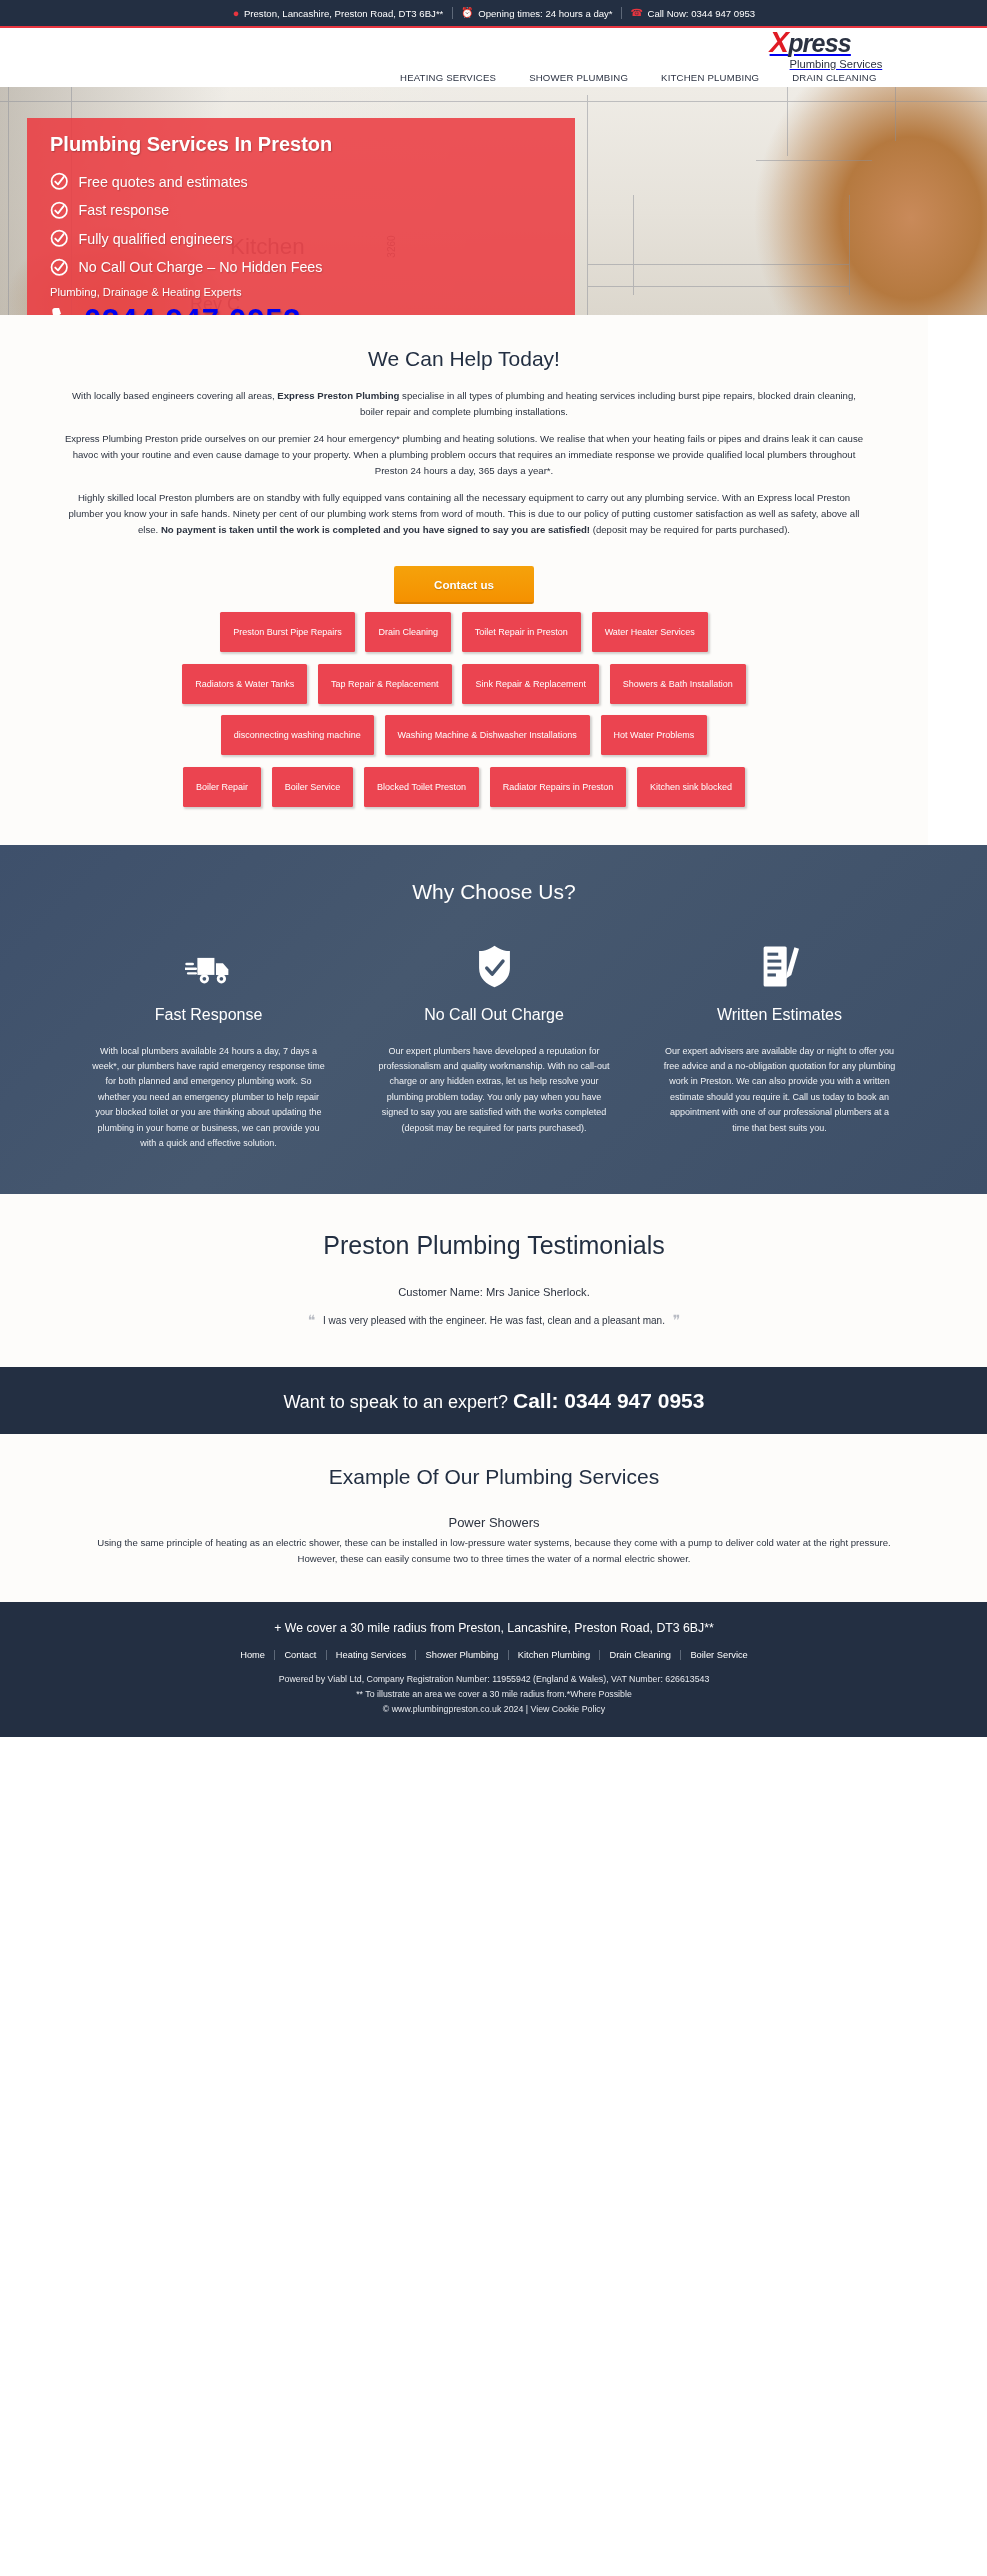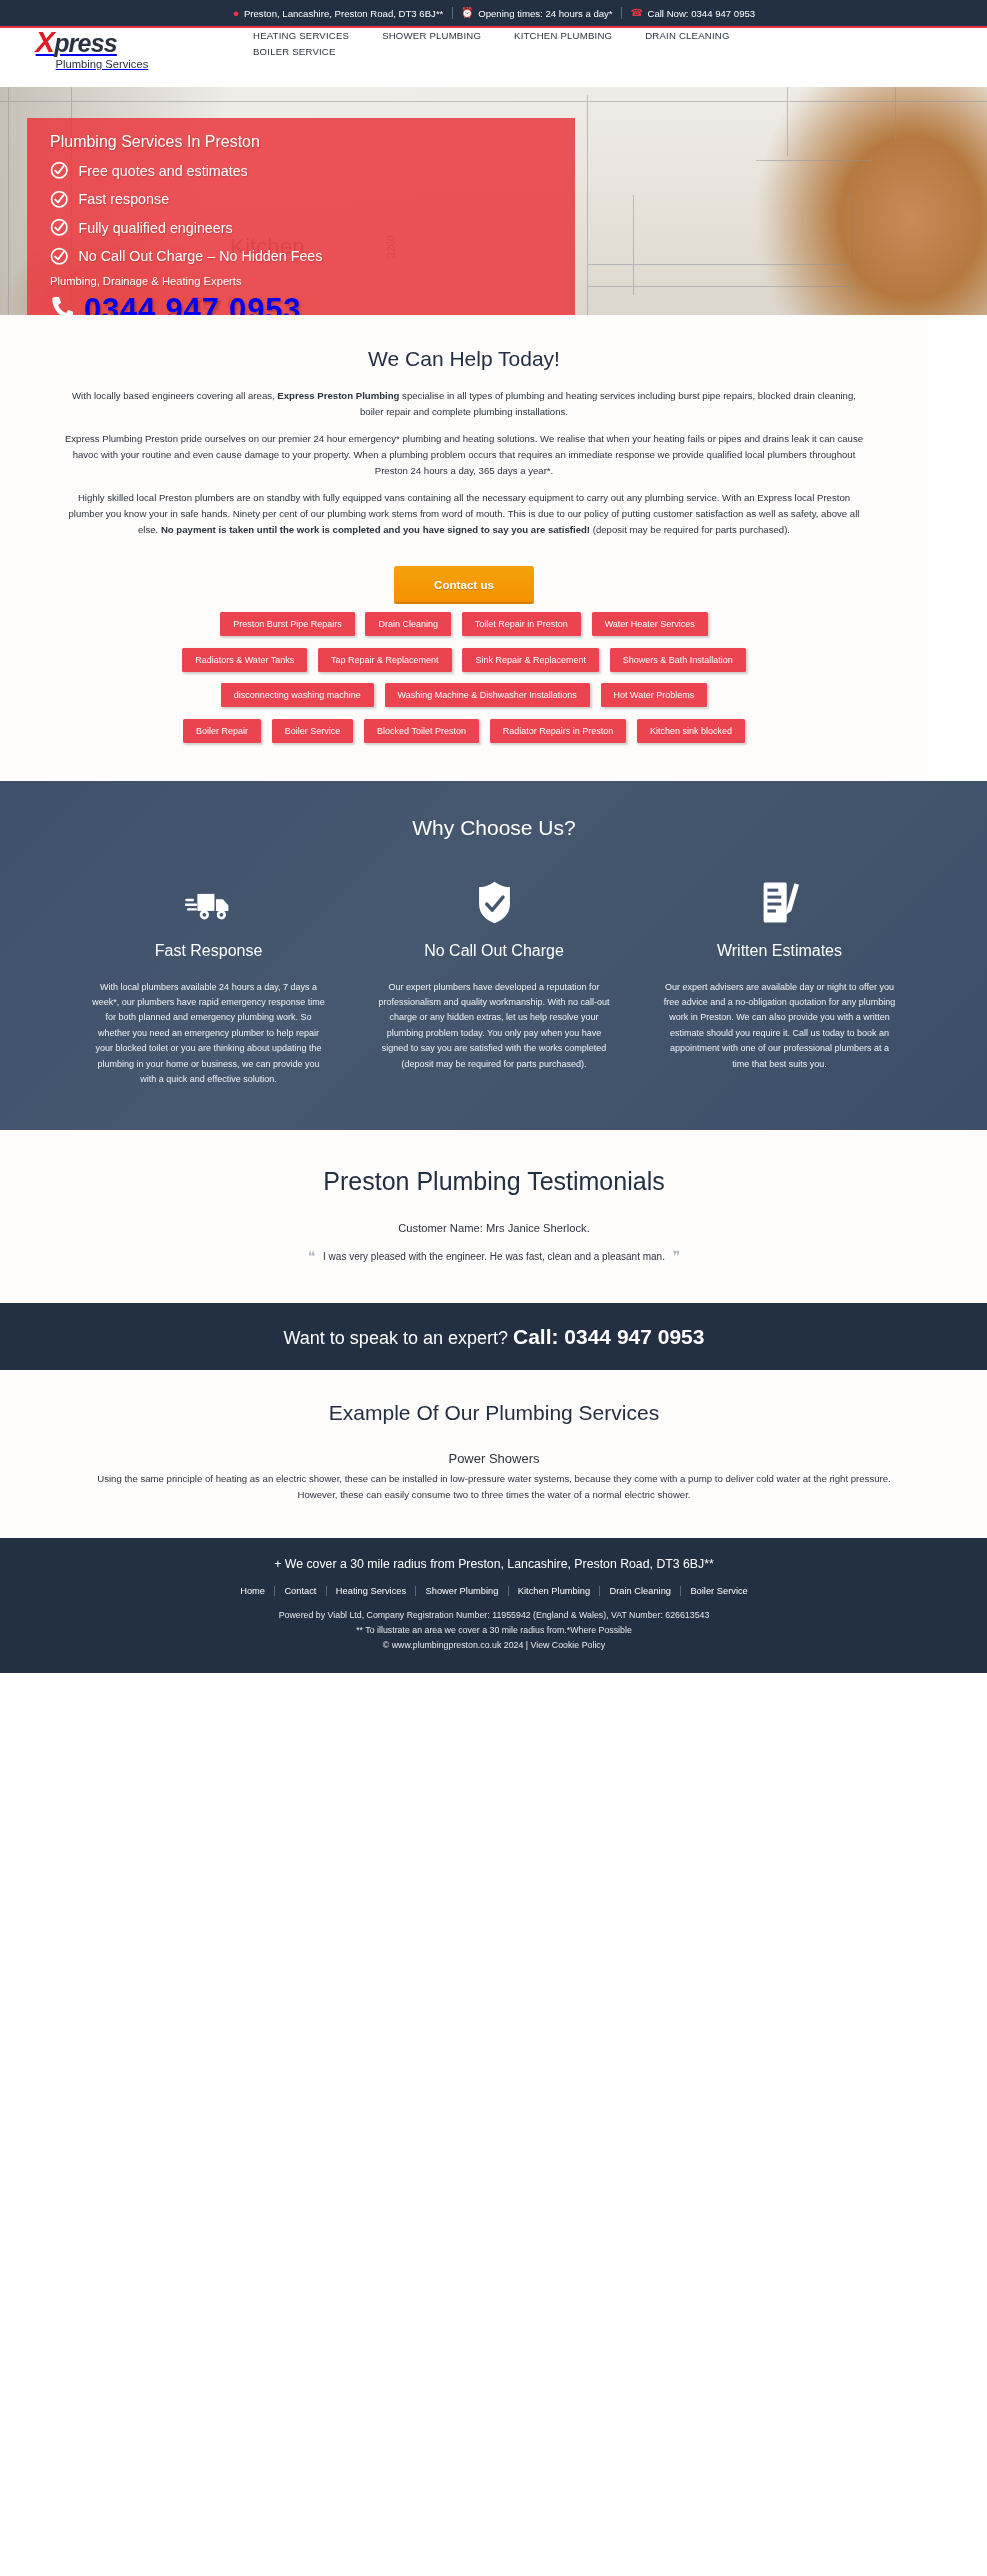--- a/index.html
+++ b/index.html
@@ -36,22 +36,23 @@
   .ico { display: inline-block; line-height: 1; }
   .ico-pin { color: #e8353f; font-size: 10.8px; }
   .ico-clock { color: #e8353f; font-size: 10px; }
   .ico-phone { color: #e8353f; font-size: 10px; }
 
   
   .header {
     height: 59px;
     background: #ffffff;
     display: flex;
-    align-items: flex-start;
-    padding: 0 31px;
+    align-items: flex-end;
+    padding: 0 46px;
+    flex-direction: column;
   }
   .logo-wrap {
     width: 177px;
     display: flex;
     flex-direction: column;
     align-items: flex-start;
     padding-left: 4.6px;
   }
   .logo-main {
     font-size: 25px;
@@ -124,23 +125,23 @@
   .hero-panel {
     position: absolute;
     left: 27px;
     top: 31px;
     width: 548px;
     background: rgba(234, 60, 66, 0.88);
     padding: 15.4px 23px 20px 23px;
     color: #fff;
   }
   .hero-title {
-    font-size: 16px;
-    font-weight: normal;
-    margin-bottom: 10px;
+    font-size: 20px;
+    font-weight: bold;
+    margin-bottom: 16px;
     text-shadow: 0.8px 0.8px 1.5px rgba(0,0,0,.25);
   }
   .hero-li {
     display: flex;
     align-items: center;
     gap: 10px;
     font-size: 14.3px;
     margin-bottom: 10px;
     text-shadow: 0.8px 0.8px 1.5px rgba(0,0,0,.2);
   }
@@ -222,21 +223,21 @@
   .tagrow {
     display: flex;
     justify-content: center;
     gap: 10.8px;
     margin-bottom: 11.6px;
   }
   .tag {
     background: #eb4450;
     color: #ffffff;
     font-size: 9px;
-    padding: 7px 13px;
+    padding: 15px 13px;
     border-radius: 1.5px;
     text-decoration: none;
     white-space: nowrap;
     box-shadow: 1.5px 1.5px 2.3px rgba(0,0,0,.18);
     cursor: pointer;
   }
 
   
   .why {
     background: linear-gradient(135deg, #3e506b 0%, #46586f 40%, #3d4f68 100%);

